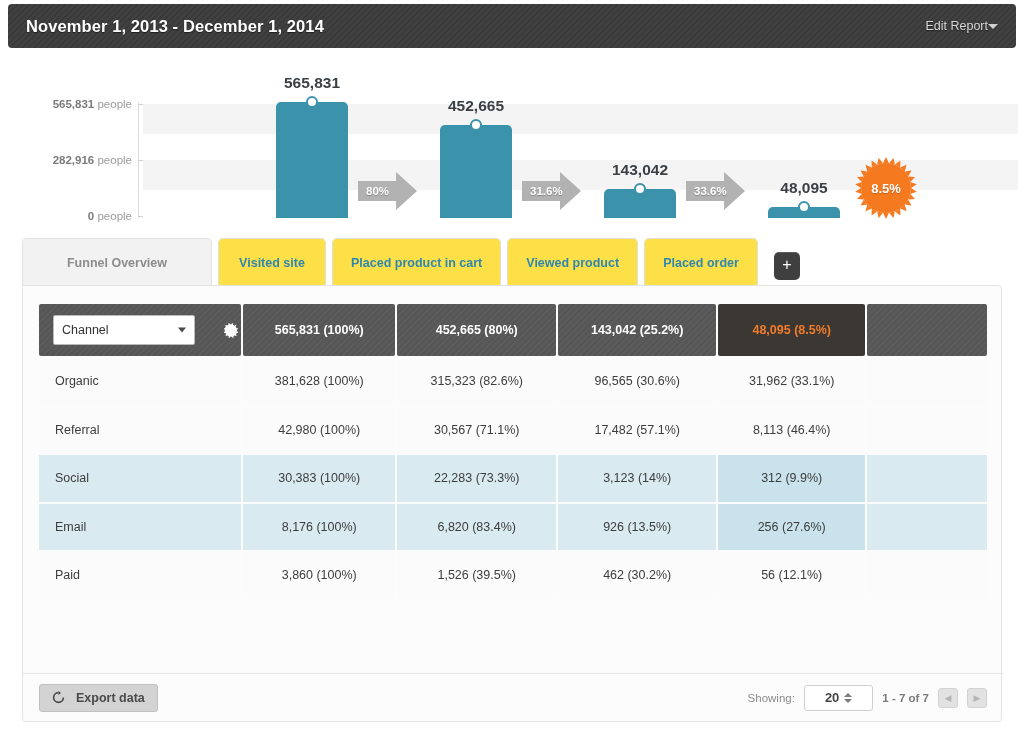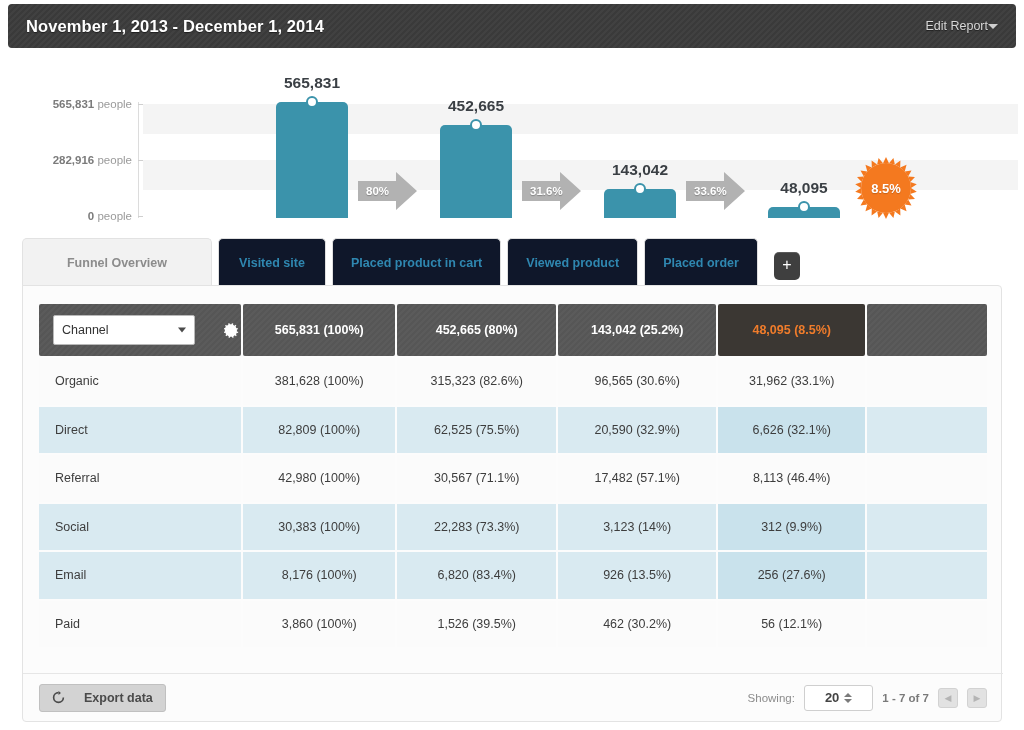--- a/index.html
+++ b/index.html
@@ -92,21 +92,21 @@
   }
 
   
   .tabs{
     position:absolute; left:22px; top:236px; height:50px;
     display:flex; align-items:flex-end; gap:6px;
   }
   .tab{
     height:48px; min-width:108px; padding:0 18px;
     display:flex; align-items:center; justify-content:center;
-    background:#0f172a;
+    background:#fde047;
     border:1px solid #dfdfdf; border-bottom:none;
     border-radius:5px 5px 0 0;
     font-size:12.5px; font-weight:bold; color:#2f87b0;
     cursor:pointer; position:relative;
   }
   .tab.overview{
     background:#f2f2f2; color:#8c8c8c; min-width:190px;
     border-color:#e2e2e2;
   }
   .tab .notch{
@@ -170,21 +170,21 @@
   tbody tr.alt td.blank{ background:#d9eaf1; }
 
   
   .footer{
     position:absolute; left:0; bottom:0; width:980px; height:48px;
     border-top:1px solid #e6e6e6;
     display:flex; align-items:center; justify-content:space-between;
     padding:0 16px;
   }
   .export-btn{
-    display:flex; align-items:center; gap:19px;
+    display:flex; align-items:center; gap:11px;
     background:#d3d3d3; border:1px solid #c0c0c0; border-radius:3px;
     height:28px; padding:0 12px;
     font-size:12.5px; font-weight:bold; color:#4a4a4a; cursor:pointer;
   }
   .pager{ display:flex; align-items:center; gap:9px; font-size:11.5px; color:#8c8c8c; }
   .pager b{ color:#7a7a7a; font-weight:bold; }
   .stepper{
     display:flex; align-items:center; gap:5px;
     background:#fff; border:1px solid #cfcfcf; border-radius:3px;
     height:26px; padding:0 20px;
@@ -349,28 +349,20 @@
     </thead>
     <tbody>
       <tr>
         <td class="dim-cell">Organic</td>
         <td>381,628 (100%)</td>
         <td>315,323 (82.6%)</td>
         <td>96,565 (30.6%)</td>
         <td class="last-col">31,962 (33.1%)</td>
         <td class="blank"></td>
       </tr>
-      <tr class="alt">
-        <td class="dim-cell">Direct</td>
-        <td>82,809 (100%)</td>
-        <td>62,525 (75.5%)</td>
-        <td>20,590 (32.9%)</td>
-        <td class="last-col">6,626 (32.1%)</td>
-        <td class="blank"></td>
-      </tr>
       <tr>
         <td class="dim-cell">Referral</td>
         <td>42,980 (100%)</td>
         <td>30,567 (71.1%)</td>
         <td>17,482 (57.1%)</td>
         <td class="last-col">8,113 (46.4%)</td>
         <td class="blank"></td>
       </tr>
       <tr class="alt">
         <td class="dim-cell">Social</td>

